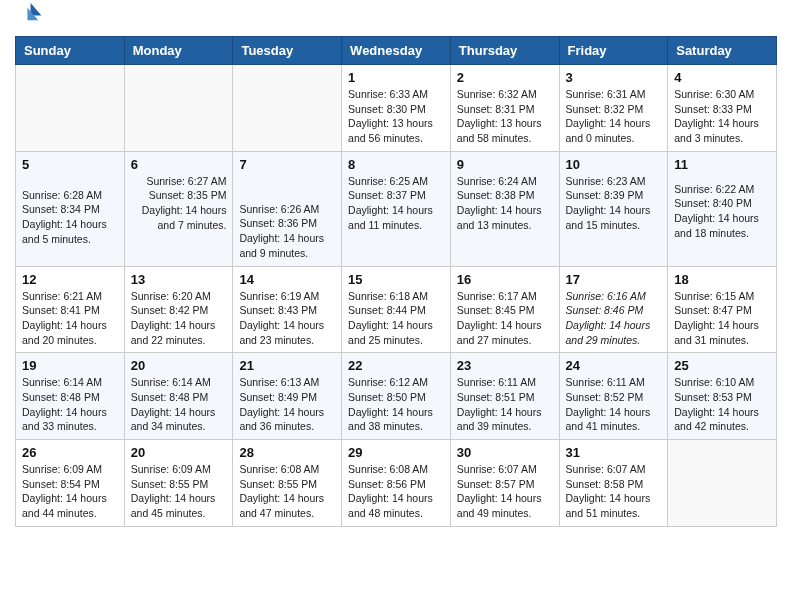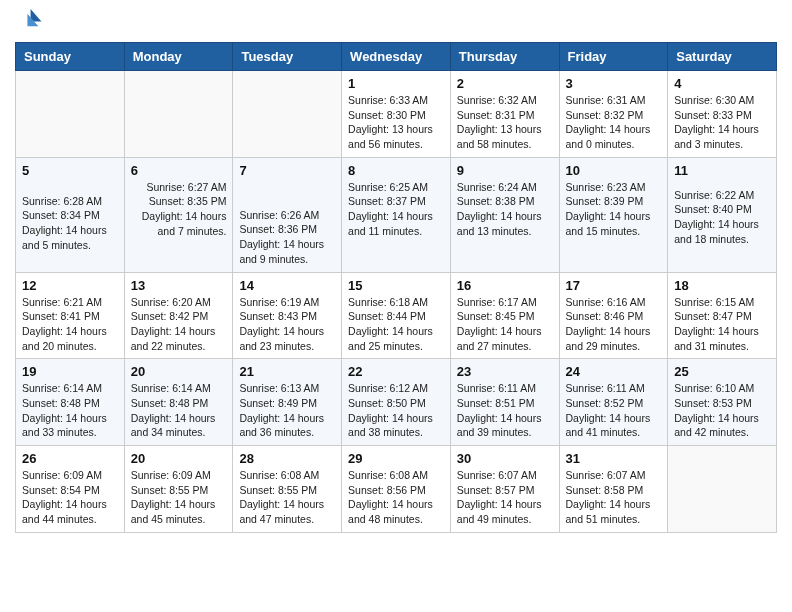--- a/index.html
+++ b/index.html
@@ -4,21 +4,21 @@
   <style>
     * { box-sizing: border-box; margin: 0; padding: 0; }
     body {
       font-family: Arial, sans-serif;
       background: #fff;
       width: 792px;
       min-height: 612px;
     }
     .page {
       width: 792px;
-      padding: 6px 15px;
+      padding: 0 15px;
     }
     .header {
       display: flex;
       justify-content: space-between;
       align-items: flex-start;
       margin-bottom: 8px;
     }
     .logo {
       display: flex;
       align-items: center;
@@ -250,21 +250,21 @@
           </td>
           <td>
             <span class="day-num">16</span>
             <div class="day-info" style="white-space: pre-line;">Sunrise: 6:17 AM
 Sunset: 8:45 PM
 Daylight: 14 hours
 and 27 minutes.</div>
           </td>
           <td>
             <span class="day-num">17</span>
-            <div class="day-info" style="white-space: pre-line;">Sunrise: 6:16 AM
+            <div class="day-info" style="white-space: pre-line; font-style: italic;">Sunrise: 6:16 AM
 Sunset: 8:46 PM
 Daylight: 14 hours
 and 29 minutes.</div>
           </td>
           <td>
             <span class="day-num">18</span>
             <div class="day-info" style="white-space: pre-line;">Sunrise: 6:15 AM
 Sunset: 8:47 PM
 Daylight: 14 hours
 and 31 minutes.</div>

